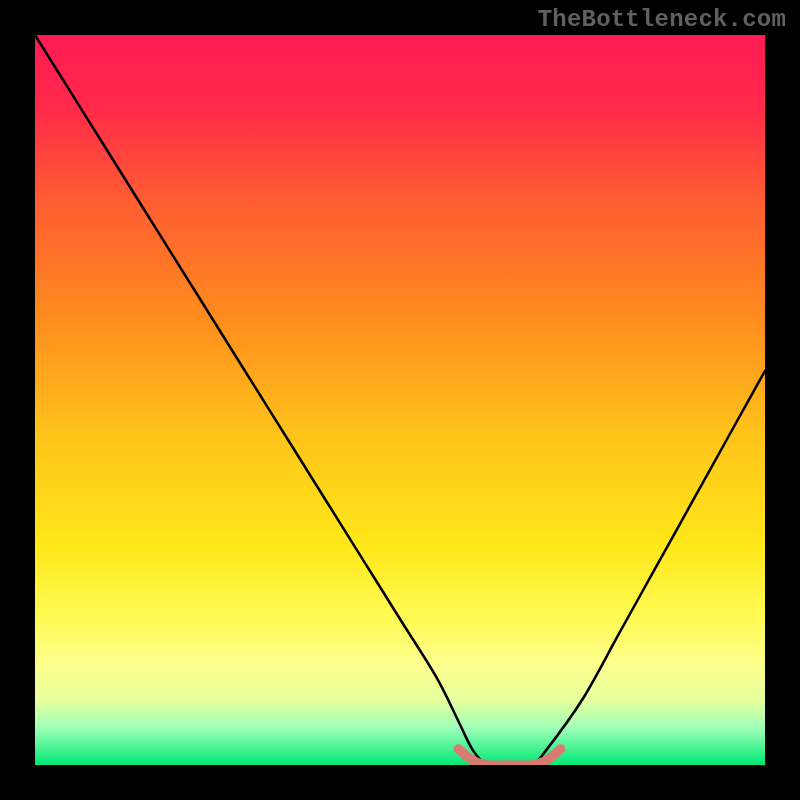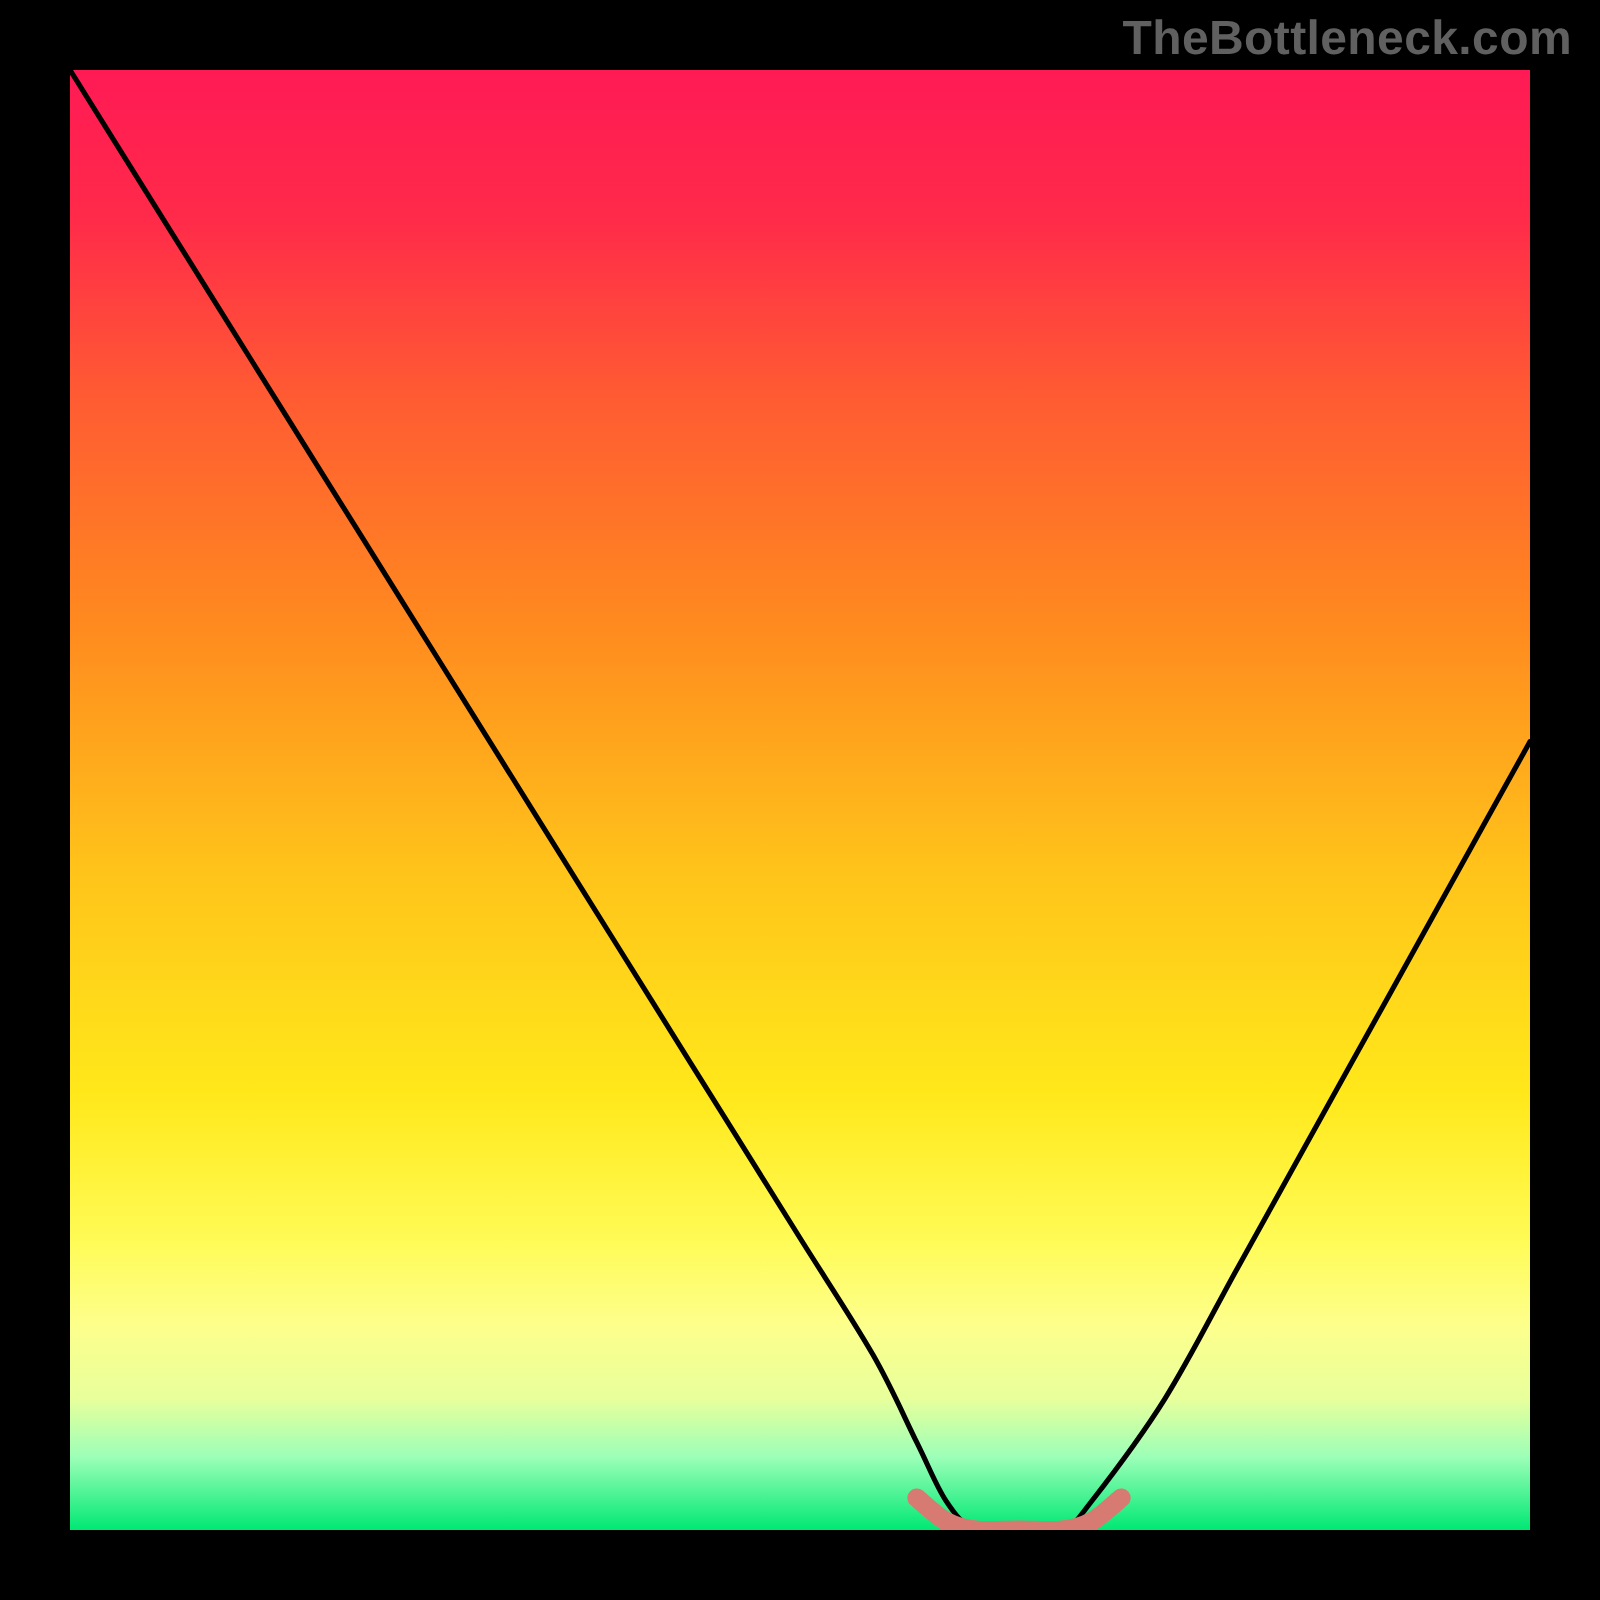--- a/index.html
+++ b/index.html
@@ -7,21 +7,21 @@
   .frame {
     position: relative;
     width: 800px;
     height: 800px;
     background: #000;
   }
   .watermark {
     position: absolute;
     top: 6px;
     right: 14px;
-    font-family: Liberation Sans, sans-serif;
+    font-family: Liberation Mono, monospace;
     font-size: 24px;
     font-weight: 600;
     color: #606060;
     letter-spacing: 0.2px;
   }
   .plot {
     position: absolute;
     left: 35px;
     top: 35px;
     width: 730px;

